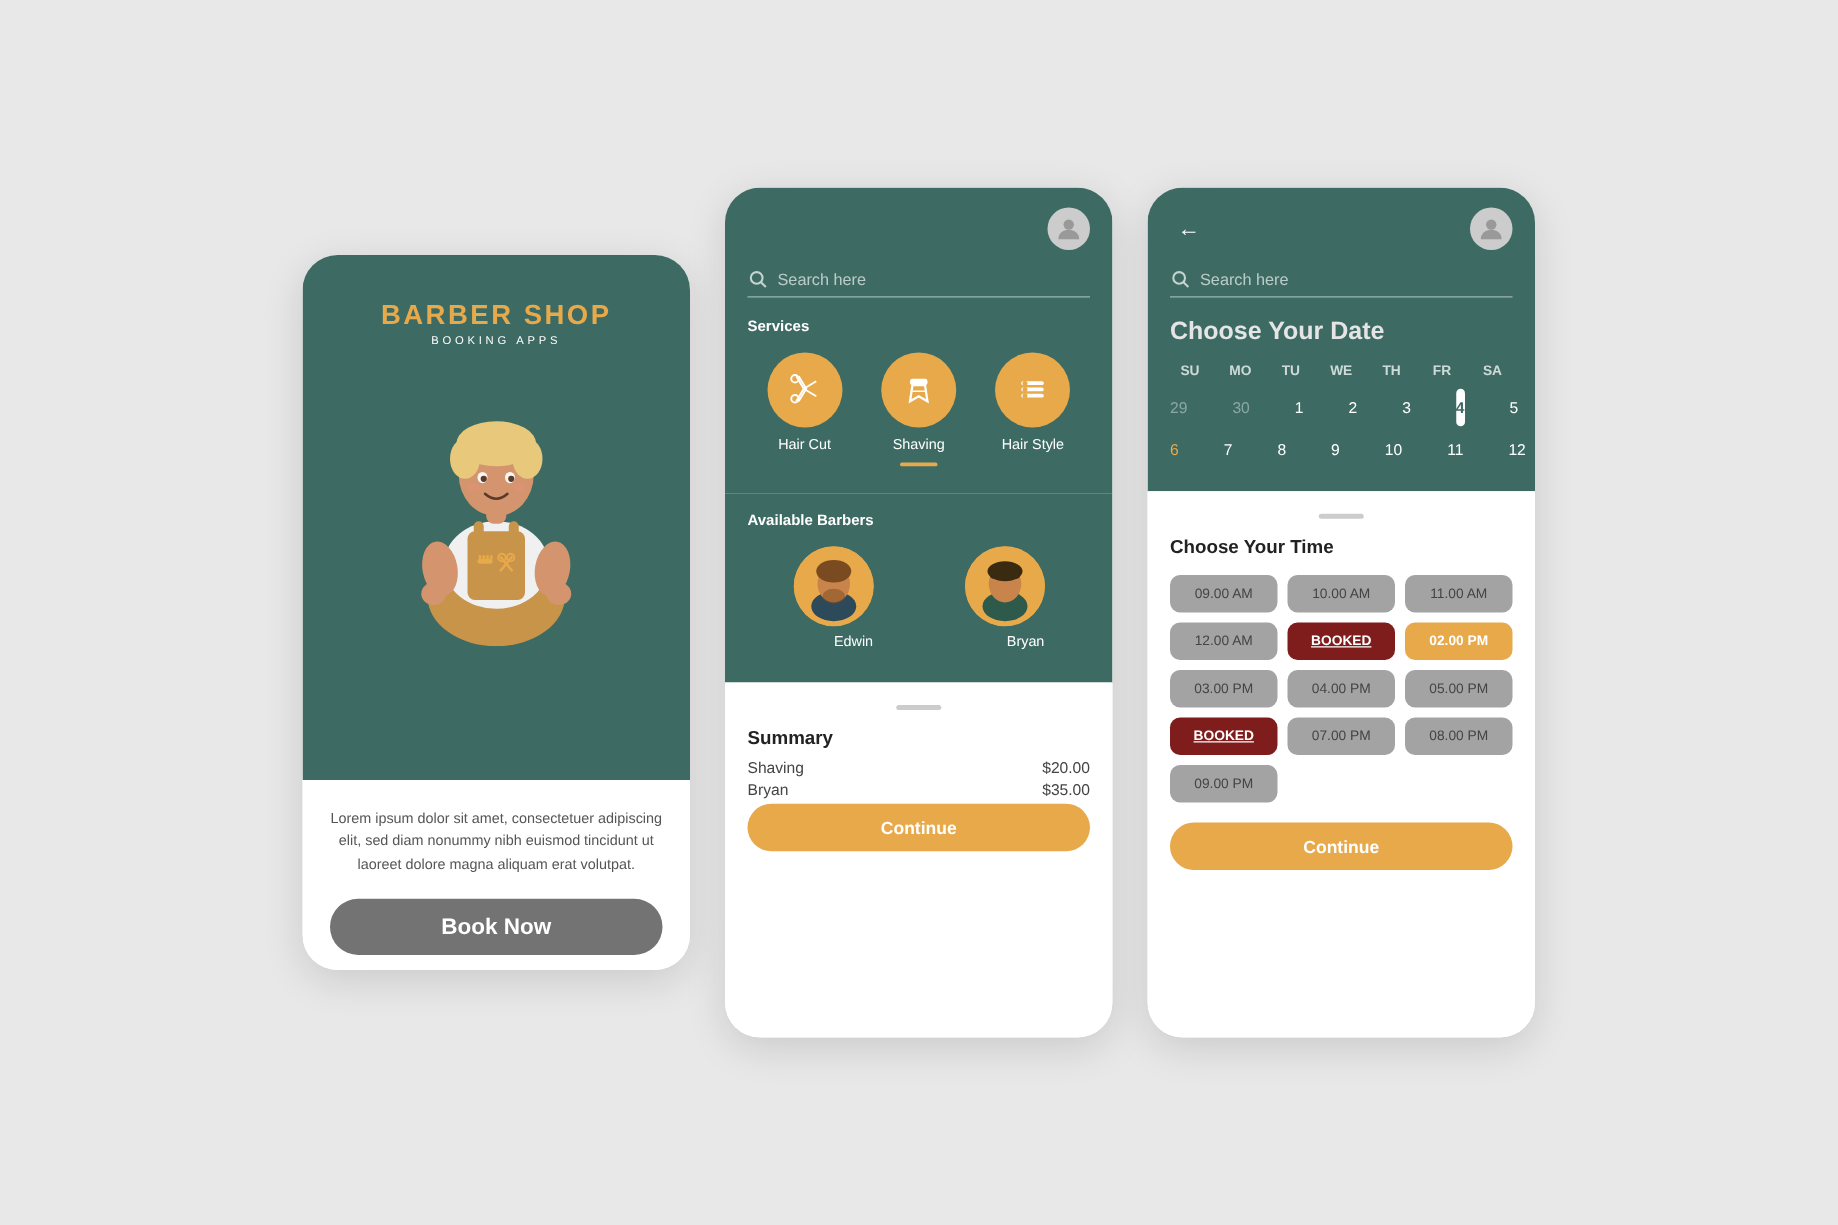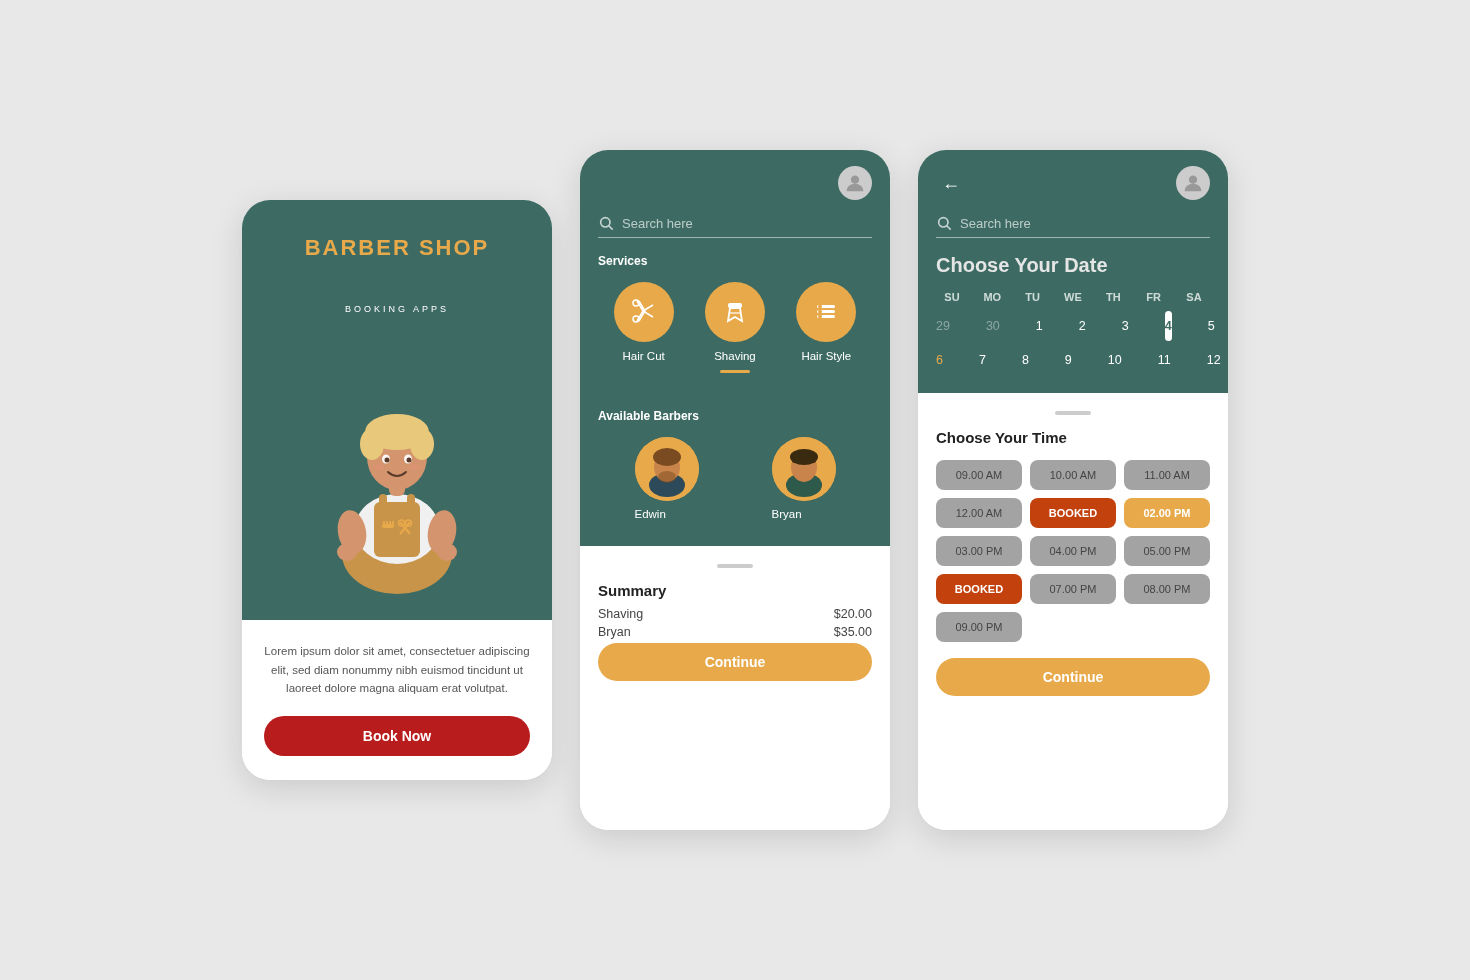--- a/index.html
+++ b/index.html
@@ -33,57 +33,56 @@
 
     
     .screen1 .top-section {
       background: #3d6b63;
       padding: 36px 20px 0 20px;
       display: flex;
       flex-direction: column;
       align-items: center;
       min-height: 420px;
       position: relative;
-      gap: 40px;
     }
     .screen1 .app-title {
       color: #e8a94a;
       font-size: 22px;
       font-weight: 900;
       letter-spacing: 2px;
       text-transform: uppercase;
       text-align: center;
       line-height: 1.1;
     }
     .screen1 .app-subtitle {
       color: #fff;
       font-size: 9px;
       letter-spacing: 3px;
       text-transform: uppercase;
       margin-top: 3px;
       text-align: center;
     }
     .screen1 .bottom-section {
       background: #fff;
-      padding: 22px 22px 24px 22px;
+      padding: 22px 22px 12px 22px;
       flex: 1;
     }
     .screen1 .description {
       color: #555;
       font-size: 11.5px;
       line-height: 1.6;
       text-align: center;
       margin-bottom: 18px;
     }
     .btn-book {
       display: block;
       width: 100%;
-      background: #b91c1c;
-      color: #fff;
-      font-size: 14px;
+      background: #737373;
+      color: #fff;
+      font-size: 18px;
       font-weight: 700;
       border: none;
       border-radius: 24px;
       padding: 12px 0;
       cursor: pointer;
       text-align: center;
     }
 
     
     .screen2 {
@@ -165,21 +164,21 @@
       background: #3d6b63;
     }
     .barbers-row {
       display: flex;
       justify-content: space-around;
       margin-bottom: 4px;
     }
     .barber-item {
       display: flex;
       flex-direction: column;
-      align-items: flex-start;
+      align-items: flex-end;
       gap: 7px;
     }
     .barber-avatar {
       width: 64px;
       height: 64px;
       border-radius: 50%;
       background: #e8a94a;
       overflow: hidden;
       display: flex;
       align-items: flex-end;
@@ -325,23 +324,24 @@
     .time-slot {
       background: #a3a3a3;
       border-radius: 8px;
       padding: 9px 4px;
       text-align: center;
       font-size: 11px;
       color: #444;
       cursor: pointer;
     }
     .time-slot.booked {
-      background: #c2410c;
-      color: #fff;
-      font-weight: 700;
+      background: #7f1d1d;
+      color: #fff;
+      font-weight: 700;
+      text-decoration: underline;
     }
     .time-slot.selected {
       background: #e8a94a;
       color: #fff;
       font-weight: 700;
     }
 
     
     .barber-figure { width: 170px; height: 240px; }
   </style>

